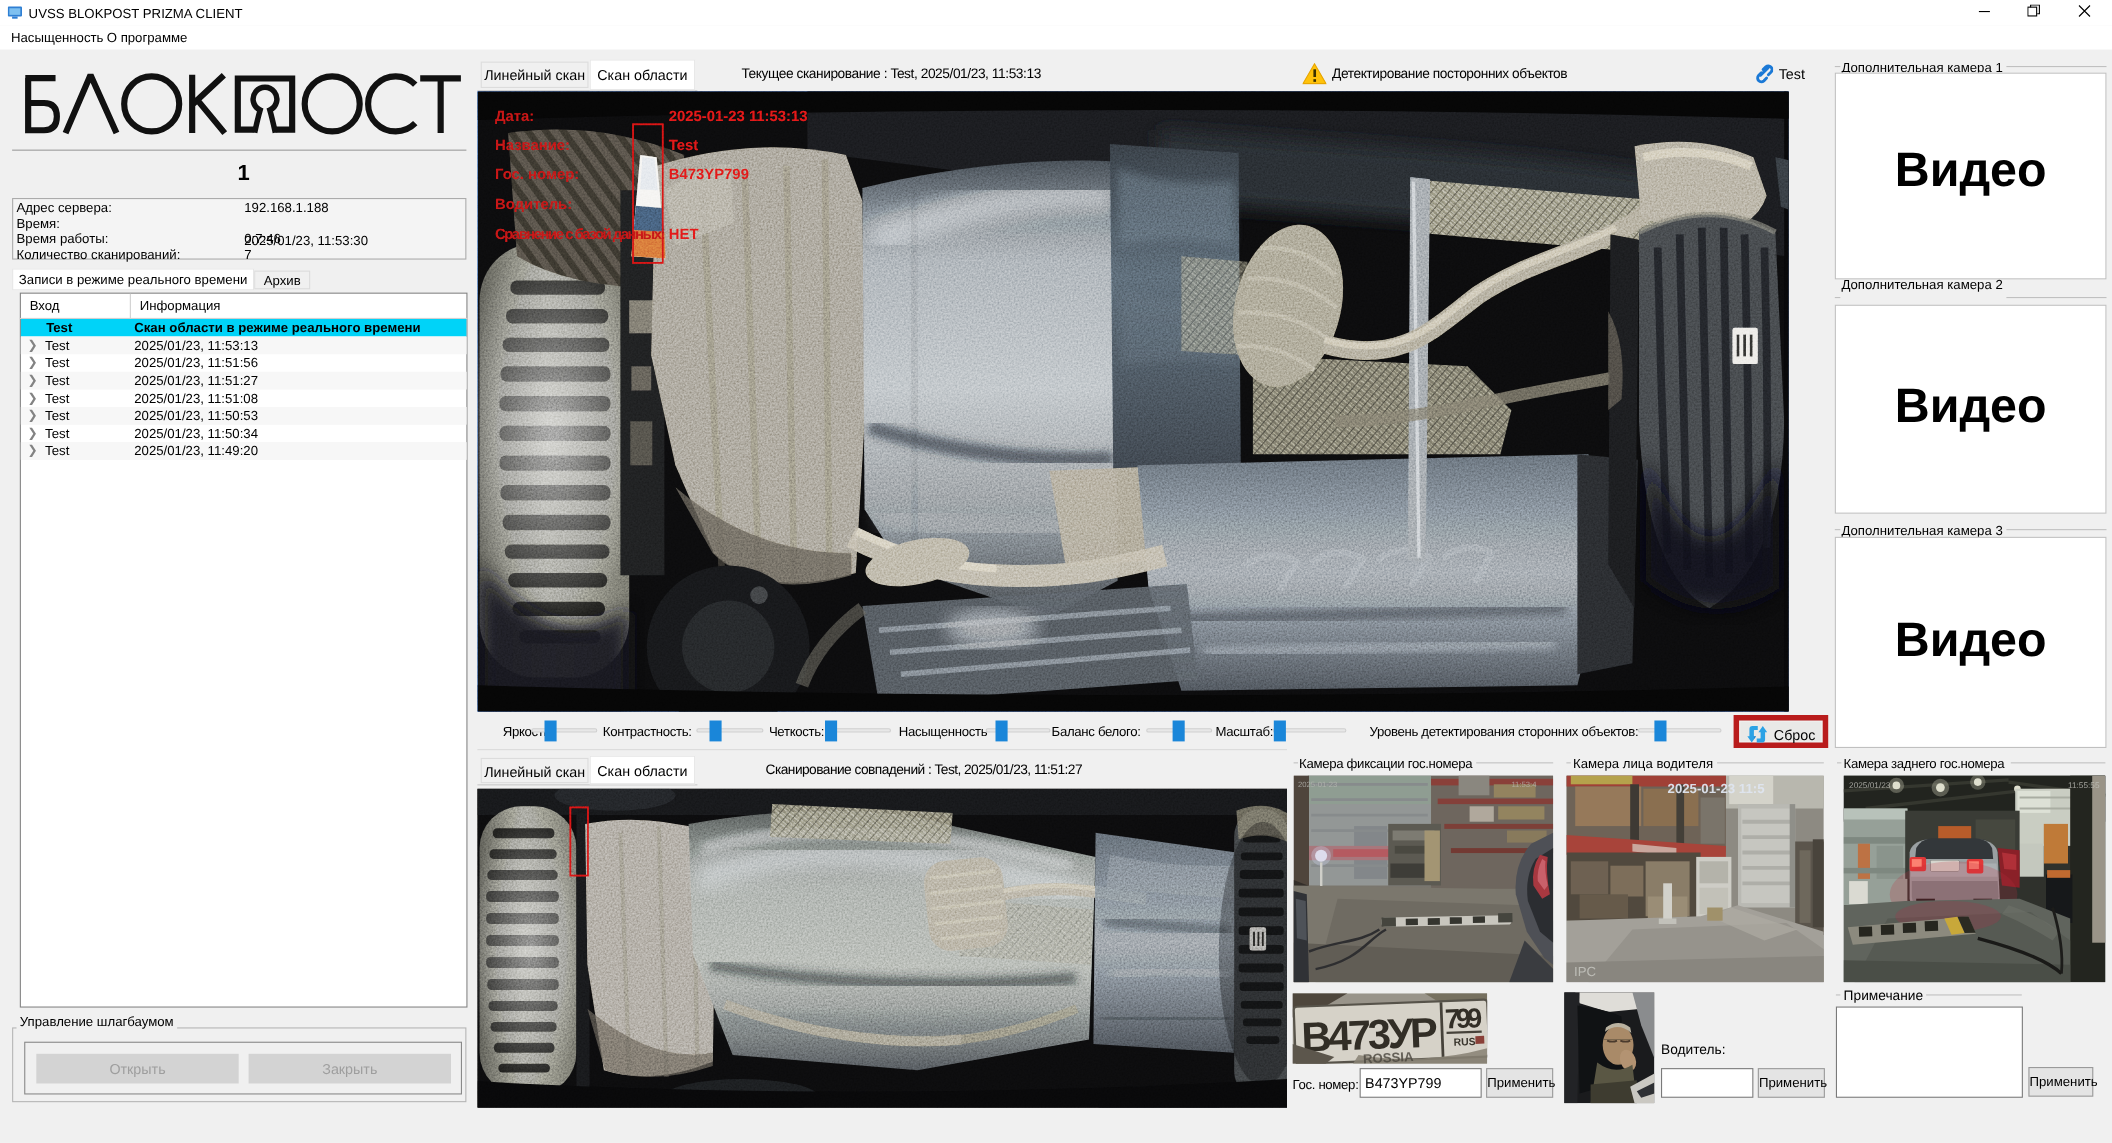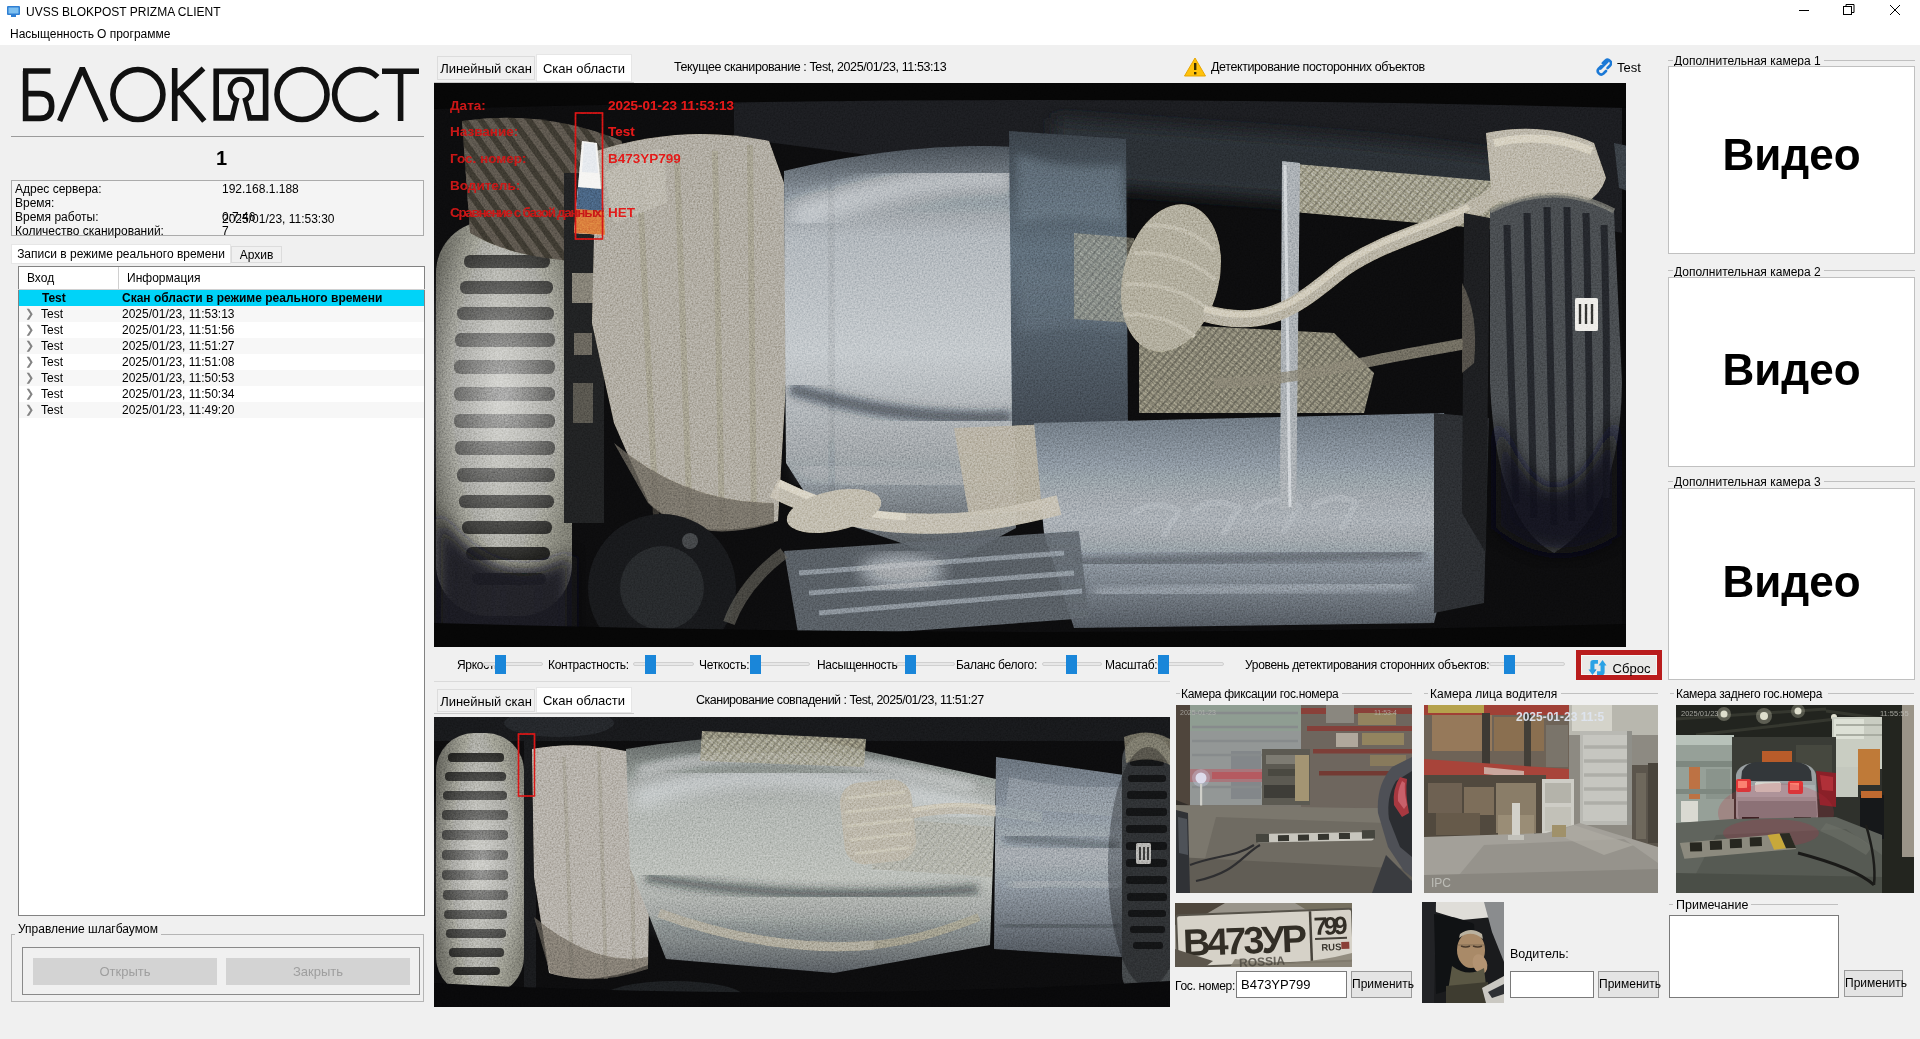--- a/index.html
+++ b/index.html
@@ -475,21 +475,21 @@
 
 <rect x="84.5" y="17" width="16" height="62" fill="none" stroke="#cc1111" stroke-width="1.6"></rect>
 </svg>
 <svg class="abs" style="left:0;top:0;mix-blend-mode:overlay;opacity:.6" width="736" height="290">
       <rect width="736" height="290" filter="url(#nzo)"></rect>
     </svg>
 </div>
 
 <div class="lbl" style="left:1674px;top:54px;">Дополнительная камера 1</div>
 <div class="abs" style="left:1668px;top:66px;width:247px;height:188px;border:1px solid #c0c0c0;background:#fff;"></div>
-<div class="lbl" style="left:1674px;top:265px;">Дополнительная камера 2</div>
+<div class="lbl" style="left:1674px;top:252px;">Дополнительная камера 2</div>
 <div class="abs" style="left:1668px;top:277px;width:247px;height:190px;border:1px solid #c0c0c0;background:#fff;"></div>
 <div class="lbl" style="left:1674px;top:475px;">Дополнительная камера 3</div>
 <div class="abs" style="left:1668px;top:488px;width:247px;height:192px;border:1px solid #c0c0c0;background:#fff;"></div>
 <div class="abs video-txt" style="left:1668px;top:130px;width:247px;text-align:center;font-size:44px;font-weight:bold;">Видео</div>
 <div class="abs video-txt" style="left:1668px;top:345px;width:247px;text-align:center;font-size:44px;font-weight:bold;">Видео</div>
 <div class="abs video-txt" style="left:1668px;top:557px;width:247px;text-align:center;font-size:44px;font-weight:bold;">Видео</div>
 
 <div class="abs" style="left:1824px;top:60px;width:91px;height:1px;background:#c0c0c0;"></div>
 <div class="abs" style="left:1668px;top:60px;width:5px;height:1px;background:#c0c0c0;"></div>
 <div class="abs" style="left:1824px;top:270px;width:91px;height:1px;background:#c0c0c0;"></div>

